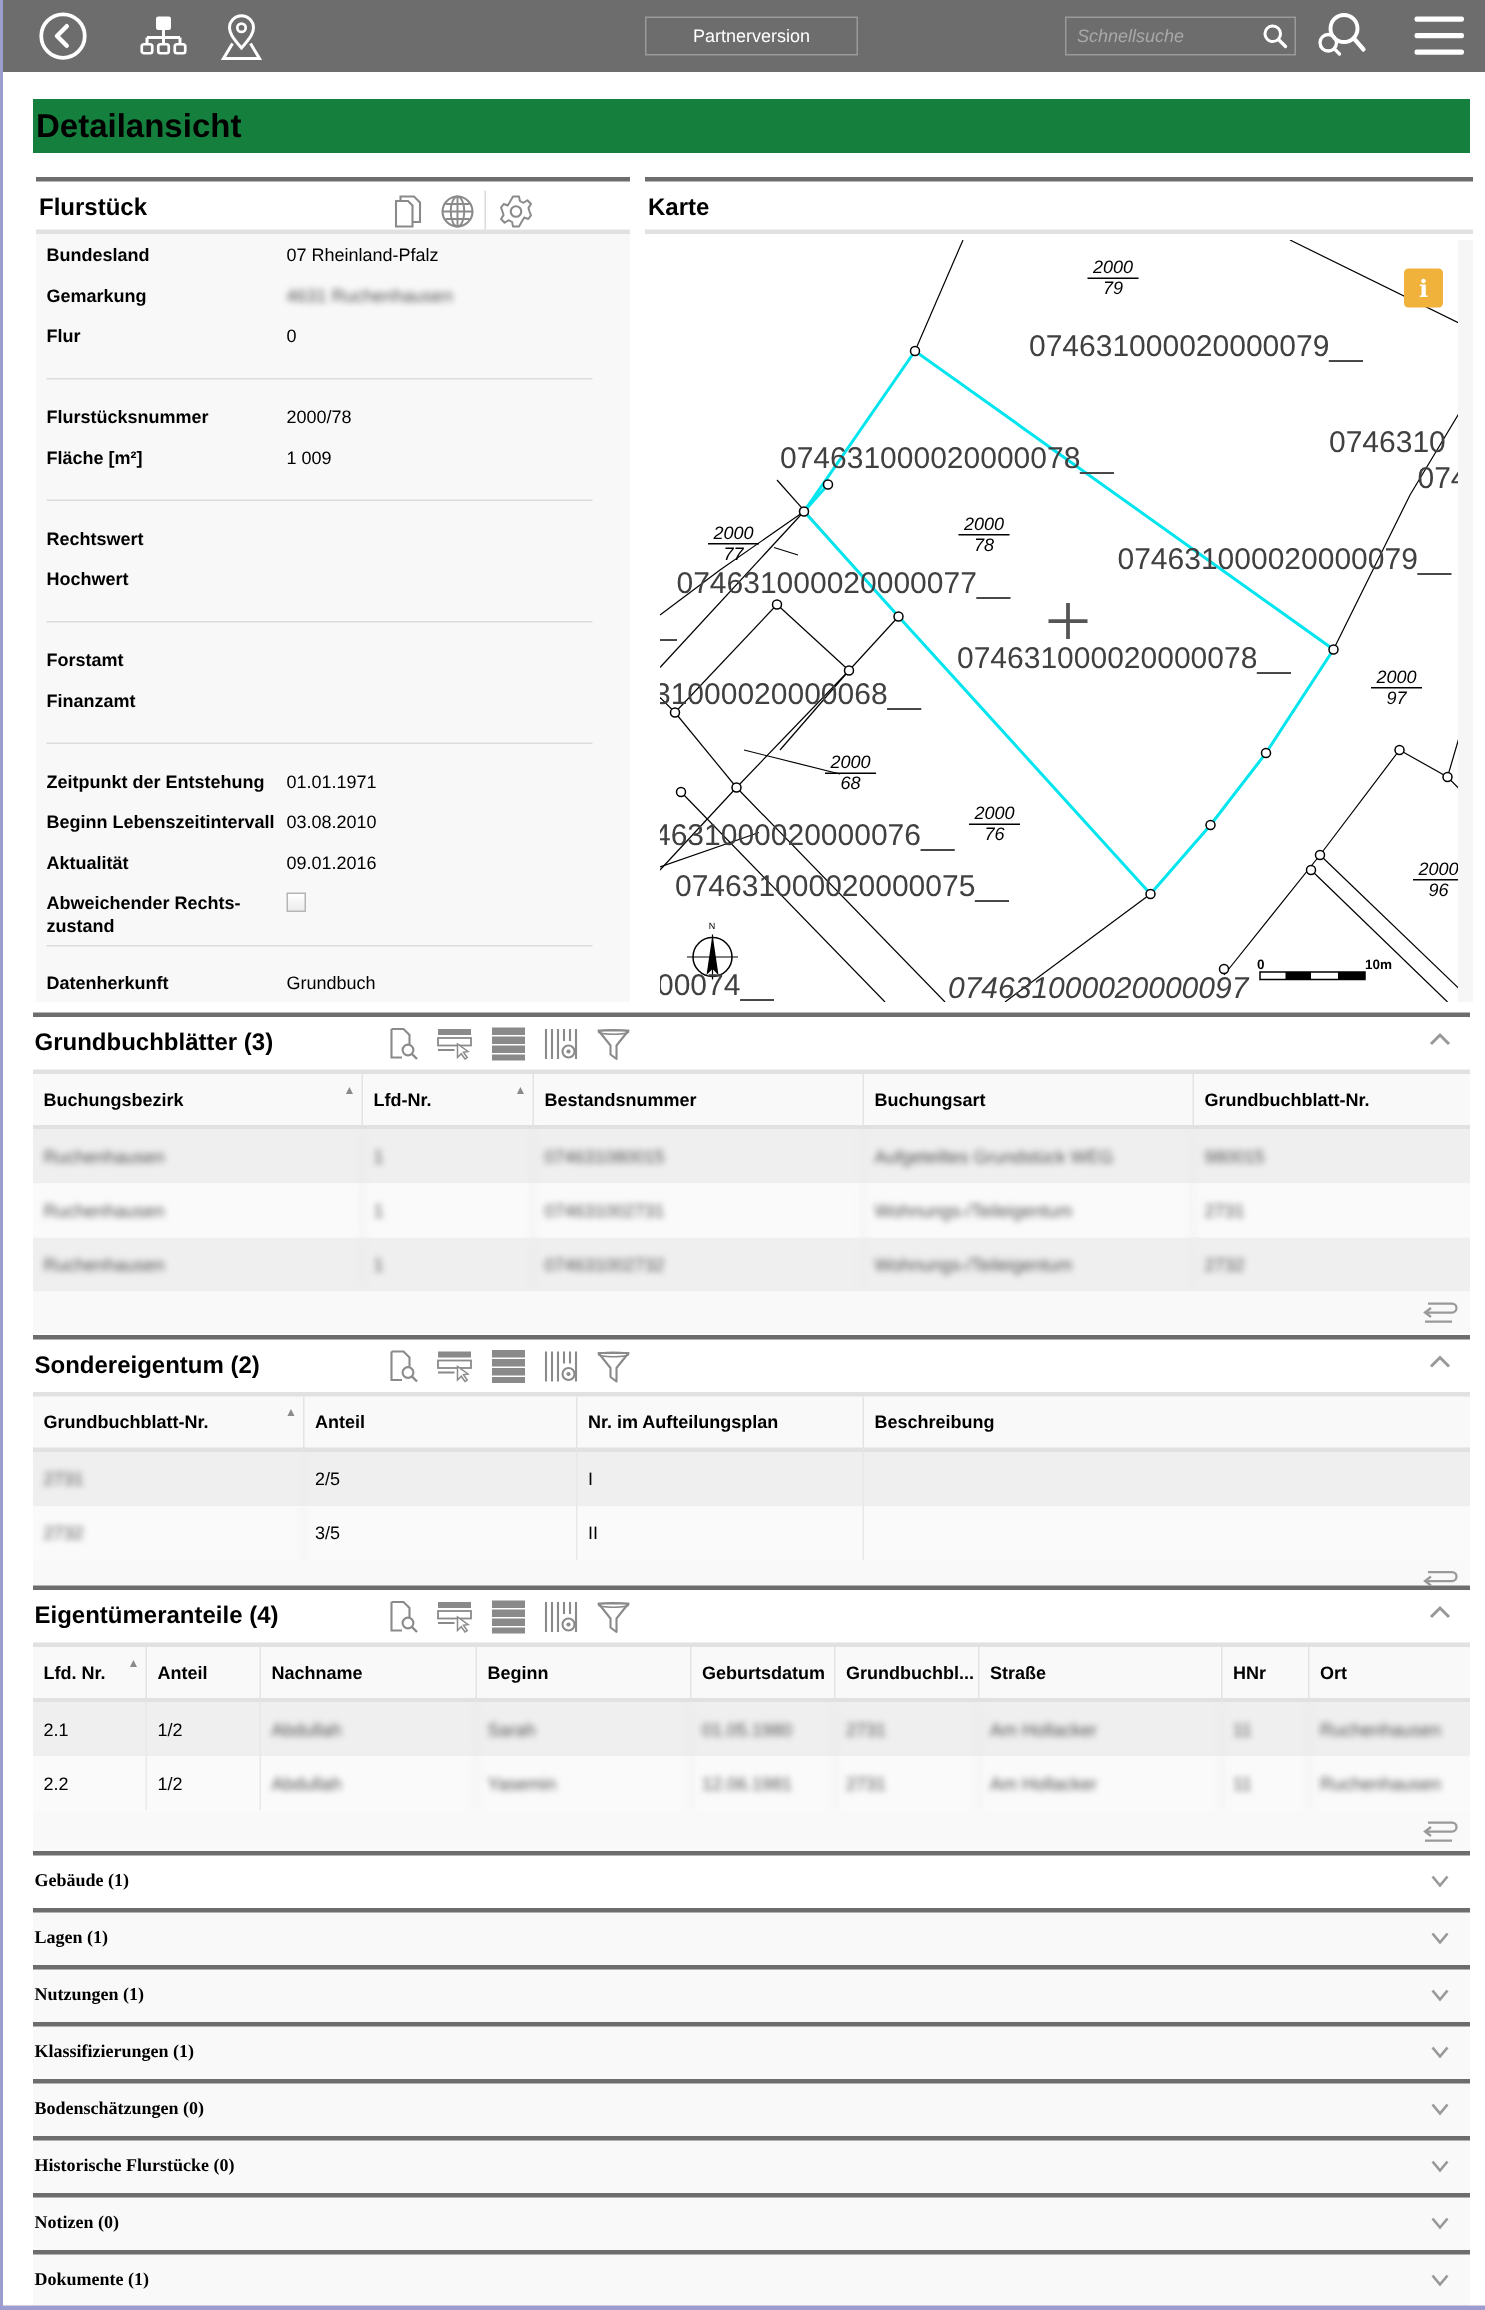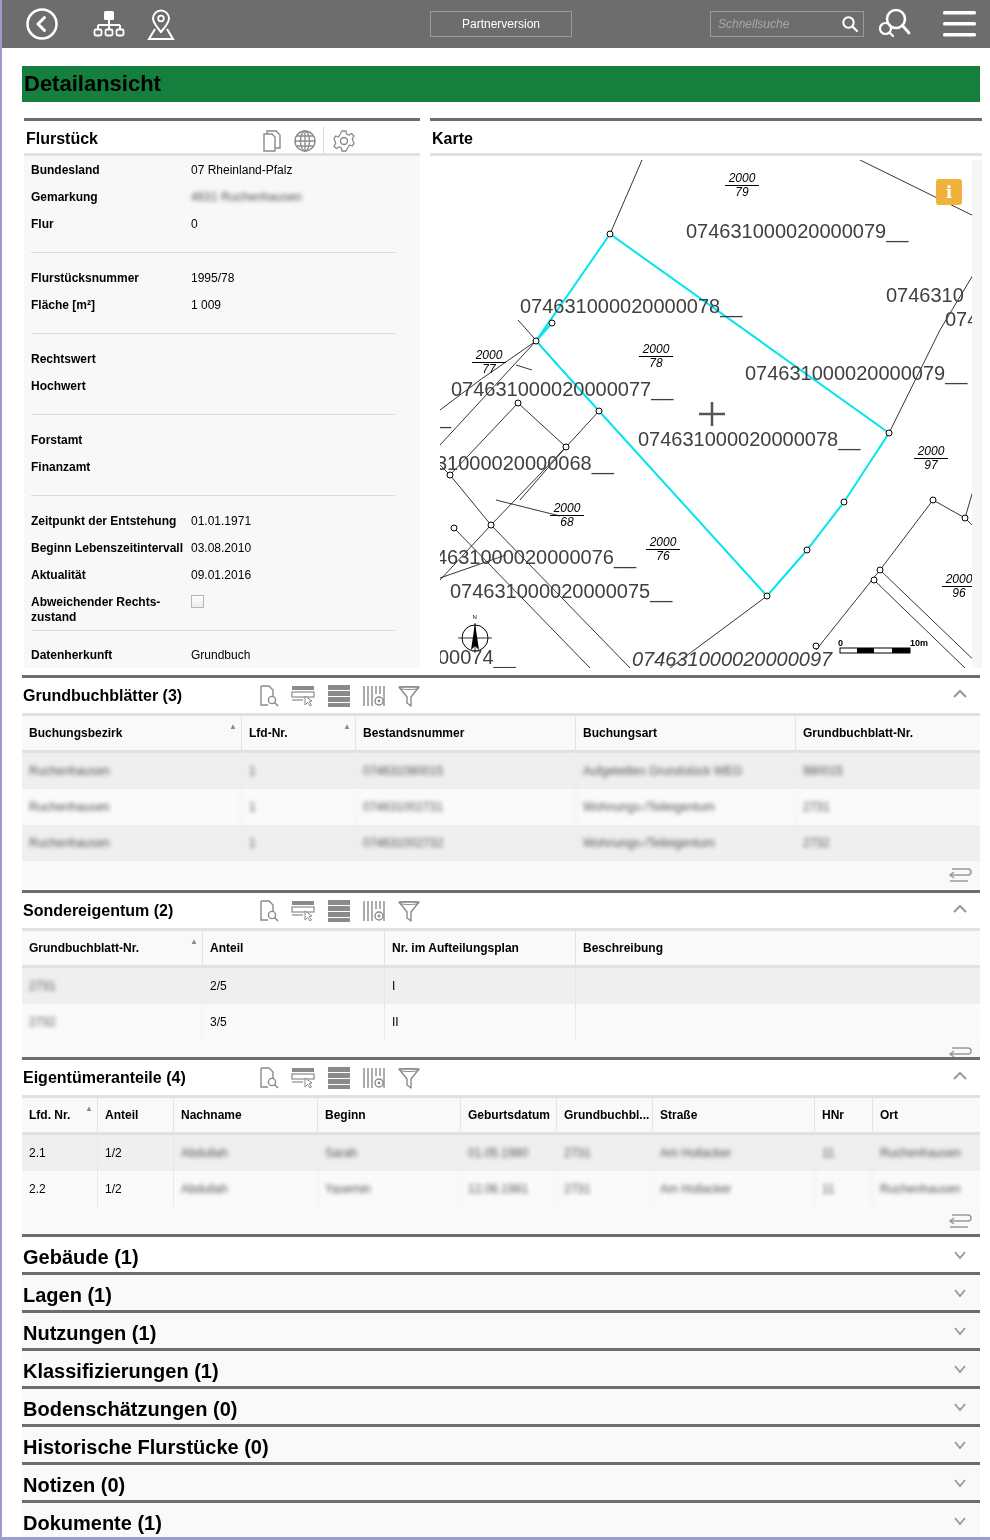--- a/index.html
+++ b/index.html
@@ -53,21 +53,21 @@
   .th .sort { position: absolute; right: 4px; top: -6px; font-size: 8px; color: #8a8a8a; }
   .trow { position: relative; height: 36px; }
   .trow.odd { background: #efefef; }
   .trow.even { background: #fafafa; }
   .td { position: absolute; top: 0; height: 36px; line-height: 36px; padding-left: 7px; font-size: 12px; border-right: 1px solid #e8e8e8; white-space: nowrap; overflow: hidden; }
   .tfoot { position: relative; height: 28px; background: #f9f9f9; }
   .tfoot .enter { position: absolute; right: 8px; top: 6px; }
 
   
   .coll { position: absolute; left: 20px; width: 958px; height: 38px; border-top: 3px solid #6d6d6d; background: #f9f9f9; }
-  .coll .title { position: absolute; left: 1px; top: 9px; font-size: 20px; font-weight: bold; }
+  .coll .title { position: absolute; left: 1px; top: 9px; font-size: 12px; font-weight: bold; font-family: Liberation Serif, serif; }
   .coll .chev { position: absolute; right: 12px; top: 10px; }
 </style>
 </head>
 <body>
 
 <div class="topbar">
   <div class="icon" style="left:22px;">
     <svg width="34" height="34" viewBox="0 0 34 34">
         <circle cx="17" cy="17" r="14.5" fill="none" stroke="#fff" stroke-width="2.5"></circle>
         <path d="M19.5 10.5 L13 17 L19.5 23.5" fill="none" stroke="#fff" stroke-width="3" stroke-linecap="round" stroke-linejoin="round"></path>
@@ -155,21 +155,21 @@
       <span class="lbl">Gemarkung</span>
       <span class="val blur">4631 Ruchenhausen</span>
     </div>
   <div class="frow" style="top:61px;">
       <span class="lbl">Flur</span>
       <span class="val">0</span>
     </div>
   <div class="sep" style="top:96px;"></div>
   <div class="frow" style="top:115px;">
       <span class="lbl">Flurstücksnummer</span>
-      <span class="val">1995/78</span>
+      <span class="val">2000/78</span>
     </div>
   <div class="frow" style="top:142px;">
       <span class="lbl">Fläche [m²]</span>
       <span class="val">1 009</span>
     </div>
   <div class="sep" style="top:177px;"></div>
   <div class="frow" style="top:196px;">
       <span class="lbl">Rechtswert</span>
       <span class="val"></span>
     </div>

